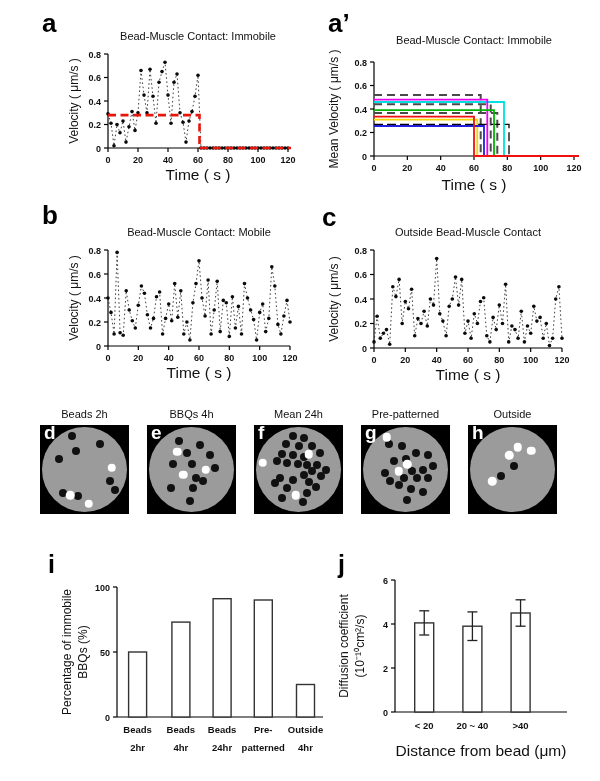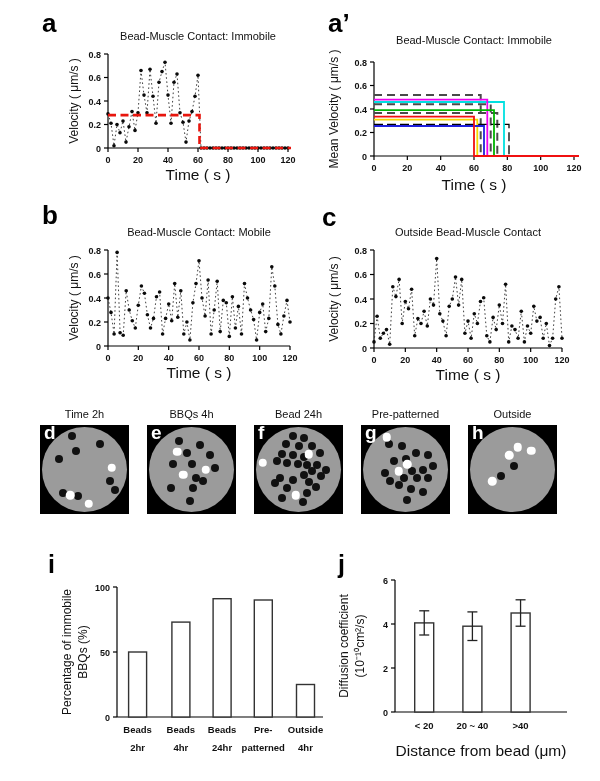--- a/index.html
+++ b/index.html
@@ -413,21 +413,21 @@
       <text x="142.4" y="175" text-anchor="middle" class="cat">20 ~ 40</text>
       <rect x="181.1" y="59.0" width="19" height="99.0" fill="#ffffff" stroke="#333333" stroke-width="1.4"></rect>
       <line x1="190.56" y1="45.8" x2="190.56" y2="72.2" stroke="#222" stroke-width="1.3"></line>
       <line x1="185.56" y1="45.8" x2="195.56" y2="45.8" stroke="#222" stroke-width="1.3"></line>
       <line x1="185.56" y1="72.2" x2="195.56" y2="72.2" stroke="#222" stroke-width="1.3"></line>
       <text x="190.56" y="175" text-anchor="middle" class="cat">&gt;40</text>
     </svg>
 
   <div class="dotrow">
     <div class="dotcell">
-      <div class="dottitle">Time 2h</div>
+      <div class="dottitle">Beads 2h</div>
       <div class="square">
         <span class="sqletter">d</span>
         <div class="gcircle">
             <span class="dot" style="left: 35%; top: 10%; width: 8px; height: 8px; background: rgb(17, 17, 17);"></span>
             <span class="dot" style="left: 68%; top: 20%; width: 8px; height: 8px; background: rgb(17, 17, 17);"></span>
             <span class="dot" style="left: 40%; top: 28%; width: 8px; height: 8px; background: rgb(17, 17, 17);"></span>
             <span class="dot" style="left: 20%; top: 38%; width: 8px; height: 8px; background: rgb(17, 17, 17);"></span>
             <span class="dot" style="left: 80%; top: 63%; width: 8px; height: 8px; background: rgb(17, 17, 17);"></span>
             <span class="dot" style="left: 86%; top: 74%; width: 8px; height: 8px; background: rgb(17, 17, 17);"></span>
             <span class="dot" style="left: 25%; top: 78%; width: 8px; height: 8px; background: rgb(17, 17, 17);"></span>
@@ -455,21 +455,21 @@
             <span class="dot" style="left: 52%; top: 72%; width: 8px; height: 8px; background: rgb(17, 17, 17);"></span>
             <span class="dot" style="left: 26%; top: 72%; width: 8px; height: 8px; background: rgb(17, 17, 17);"></span>
             <span class="dot" style="left: 48%; top: 87%; width: 8px; height: 8px; background: rgb(17, 17, 17);"></span>
             <span class="dot" style="left: 33%; top: 29%; width: 8.5px; height: 8.5px; background: rgb(255, 255, 255);"></span>
             <span class="dot" style="left: 67%; top: 50%; width: 8.5px; height: 8.5px; background: rgb(255, 255, 255);"></span>
             <span class="dot" style="left: 40%; top: 56%; width: 8.5px; height: 8.5px; background: rgb(255, 255, 255);"></span>
           </div>
       </div>
     </div>
     <div class="dotcell">
-      <div class="dottitle">Bead 24h</div>
+      <div class="dottitle">Mean 24h</div>
       <div class="square">
         <span class="sqletter">f</span>
         <div class="gcircle">
             <span class="dot" style="left: 44%; top: 10%; width: 8px; height: 8px; background: rgb(17, 17, 17);"></span>
             <span class="dot" style="left: 57%; top: 13%; width: 8px; height: 8px; background: rgb(17, 17, 17);"></span>
             <span class="dot" style="left: 35%; top: 20%; width: 8px; height: 8px; background: rgb(17, 17, 17);"></span>
             <span class="dot" style="left: 50%; top: 22%; width: 8px; height: 8px; background: rgb(17, 17, 17);"></span>
             <span class="dot" style="left: 66%; top: 22%; width: 8px; height: 8px; background: rgb(17, 17, 17);"></span>
             <span class="dot" style="left: 75%; top: 30%; width: 8px; height: 8px; background: rgb(17, 17, 17);"></span>
             <span class="dot" style="left: 30%; top: 32%; width: 8px; height: 8px; background: rgb(17, 17, 17);"></span>

